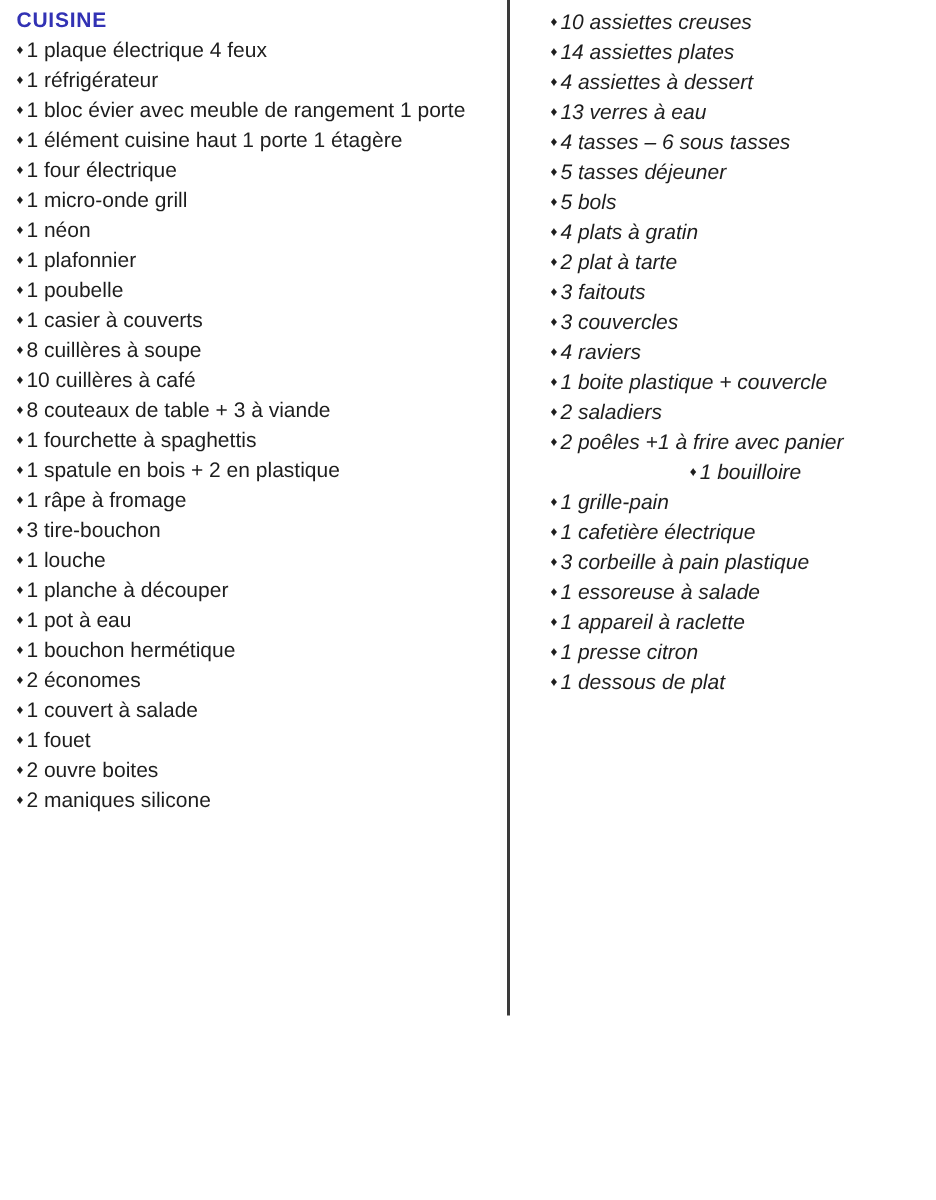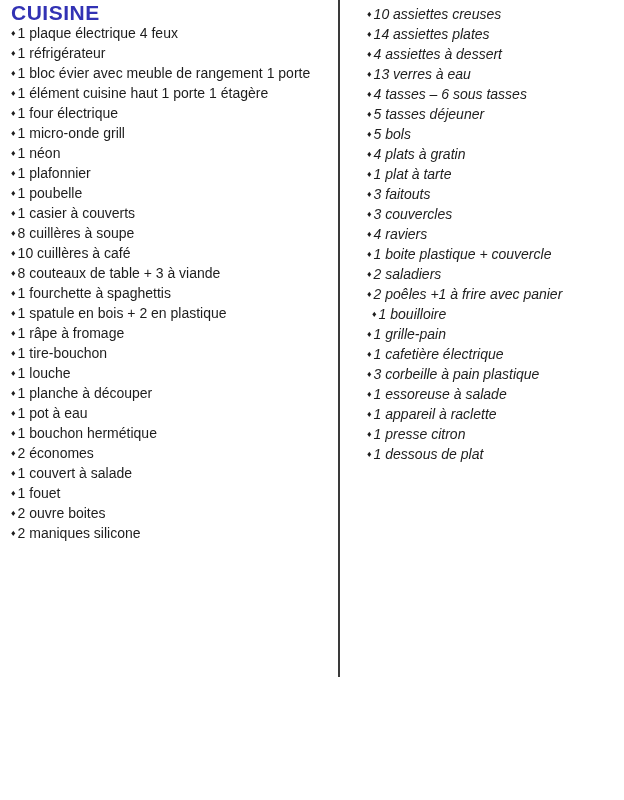--- a/index.html
+++ b/index.html
@@ -32,32 +32,33 @@
     top: 3px;
     width: 325px;
   }
   .col-right {
     left: 367px;
     top: 4px;
     width: 255px;
     font-style: italic;
   }
   .title {
-    font-size: 21px;
+    font-size: 14px;
     font-weight: bold;
     line-height: 20px;
     letter-spacing: 0.5px;
   }
   .item {
     font-size: 14px;
     line-height: 20px;
     white-space: nowrap;
   }
   .item.indent {
     padding-left: 5px;
+    text-align: center;
   }
   .bullet {
     font-size: 9px;
     vertical-align: 2px;
     margin-right: 2px;
   }
   .col-left .group + .group { }
   .col-right .group + .group { }
 </style>
 </head>
@@ -81,21 +82,21 @@
           <div class="item"><span class="bullet">♦</span><span>1 poubelle</span></div>
         </div>
         <div class="group">
           <div class="item"><span class="bullet">♦</span><span>1 casier à couverts</span></div>
           <div class="item"><span class="bullet">♦</span><span>8 cuillères à soupe</span></div>
           <div class="item"><span class="bullet">♦</span><span>10 cuillères à café</span></div>
           <div class="item"><span class="bullet">♦</span><span>8 couteaux de table + 3 à viande</span></div>
           <div class="item"><span class="bullet">♦</span><span>1 fourchette à spaghettis</span></div>
           <div class="item"><span class="bullet">♦</span><span>1 spatule en bois + 2 en plastique</span></div>
           <div class="item"><span class="bullet">♦</span><span>1 râpe à fromage</span></div>
-          <div class="item"><span class="bullet">♦</span><span>1 tire-bouchon</span></div>
+          <div class="item"><span class="bullet">♦</span><span>3 tire-bouchon</span></div>
           <div class="item"><span class="bullet">♦</span><span>1 louche</span></div>
           <div class="item"><span class="bullet">♦</span><span>1 planche à découper</span></div>
           <div class="item"><span class="bullet">♦</span><span>1 pot à eau</span></div>
           <div class="item"><span class="bullet">♦</span><span>1 bouchon hermétique</span></div>
           <div class="item"><span class="bullet">♦</span><span>2 économes</span></div>
           <div class="item"><span class="bullet">♦</span><span>1 couvert à salade</span></div>
           <div class="item"><span class="bullet">♦</span><span>1 fouet</span></div>
           <div class="item"><span class="bullet">♦</span><span>2 ouvre boites</span></div>
           <div class="item"><span class="bullet">♦</span><span>2 maniques silicone</span></div>
         </div>
@@ -106,21 +107,21 @@
     <div>
         <div class="group">
           <div class="item"><span class="bullet">♦</span><span>10 assiettes creuses</span></div>
           <div class="item"><span class="bullet">♦</span><span>14 assiettes plates</span></div>
           <div class="item"><span class="bullet">♦</span><span>4 assiettes à dessert</span></div>
           <div class="item"><span class="bullet">♦</span><span>13 verres à eau</span></div>
           <div class="item"><span class="bullet">♦</span><span>4 tasses – 6 sous tasses</span></div>
           <div class="item"><span class="bullet">♦</span><span>5 tasses déjeuner</span></div>
           <div class="item"><span class="bullet">♦</span><span>5 bols</span></div>
           <div class="item"><span class="bullet">♦</span><span>4 plats à gratin</span></div>
-          <div class="item"><span class="bullet">♦</span><span>1 plat à tarte</span></div>
+          <div class="item"><span class="bullet">♦</span><span>2 plat à tarte</span></div>
           <div class="item"><span class="bullet">♦</span><span>3 faitouts</span></div>
           <div class="item"><span class="bullet">♦</span><span>3 couvercles</span></div>
           <div class="item"><span class="bullet">♦</span><span>4 raviers</span></div>
           <div class="item"><span class="bullet">♦</span><span>1 boite plastique + couvercle</span></div>
         </div>
         <div class="group">
           <div class="item"><span class="bullet">♦</span><span>2 saladiers</span></div>
           <div class="item"><span class="bullet">♦</span><span>2 poêles +1 à frire avec panier</span></div>
           <div class="item indent"><span class="bullet">♦</span><span>1 bouilloire</span></div>
           <div class="item"><span class="bullet">♦</span><span>1 grille-pain</span></div>

